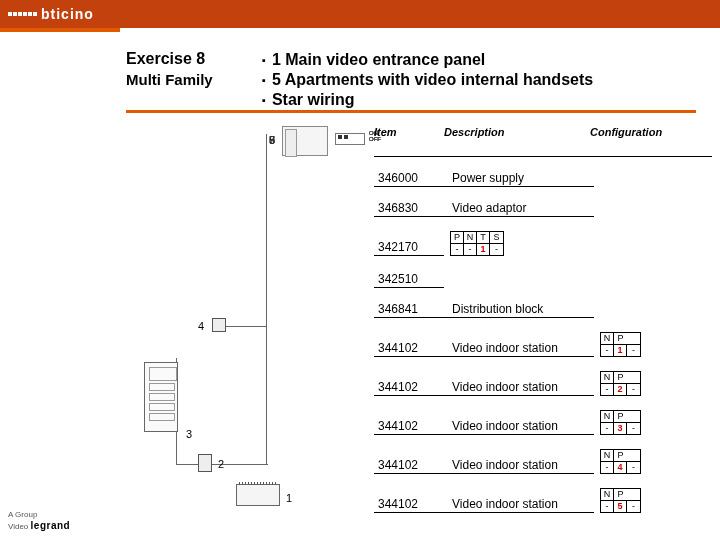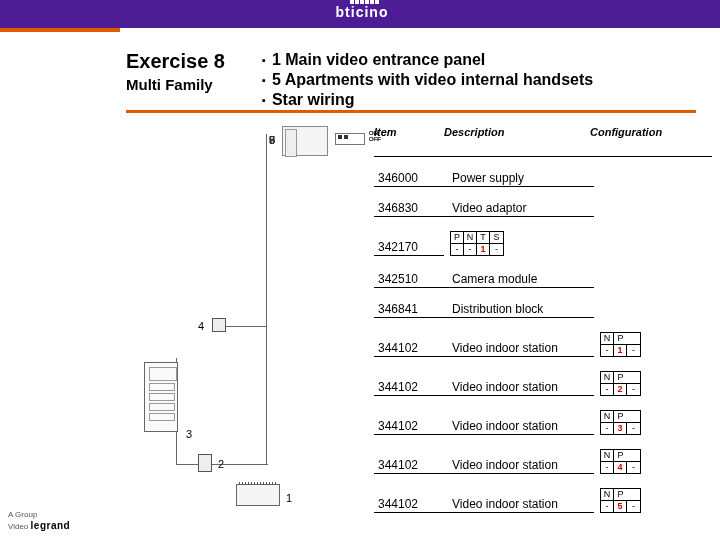--- a/index.html
+++ b/index.html
@@ -1,27 +1,27 @@
 <!DOCTYPE html>
 <html><head>
 <meta charset="utf-8">
 <style>
   * { box-sizing: border-box; margin: 0; padding: 0; }
   body { width: 720px; height: 540px; background: #fff; font-family: Arial, sans-serif; position: relative; overflow: hidden; }
   
   
-  .brandbar { width: 720px; height: 28px; background: #4c1d95; display:flex; align-items:center;flex-direction:column; }
+  .brandbar { width: 720px; height: 28px; background: #c2410c; display:flex; align-items:center; }
   .brand-logo { margin-left: 8px; display:flex; align-items:center; gap:1px; }
   .brand-sq { width: 4px; height: 4px; background:#fff; display:inline-block; }
   .brand-name { color:#fff; font-weight:bold; letter-spacing:1px; font-size:14px; margin-left:4px; }
   .brand-accent { position:absolute; top:28px; left:0; width:120px; height:4px; background:#e25a00; }
 
   
   .header { position:absolute; top:50px; left:126px; width:580px; }
-  .ex-title { font-size:20px; font-weight:bold; color:#000; }
+  .ex-title { font-size:16px; font-weight:bold; color:#000; }
   .ex-sub { font-size:15px; font-weight:bold; color:#000; margin-top:3px; }
   .bullets { position:absolute; top:50px; left:262px; font-size:16px; font-weight:bold; color:#000; line-height:1.25; }
   .bullets li { list-style:none; }
   .bullets li::before { content:"\25AA"; margin-right:6px; font-size:11px; vertical-align:1px; }
   .rule2 { position:absolute; top:110px; left:126px; width:570px; height:3px; background:#e25a00; }
 
   
   .diagram { position:absolute; top:126px; left:126px; width:246px; height:386px; }
   .handset { position:absolute; width:46px; height:30px; border:1px solid #888; background:#f5f5f5; }
   .handset::before { content:""; position:absolute; left:2px; top:2px; width:10px; height:26px; border:1px solid #999; background:#eee; }
@@ -165,21 +165,20 @@
               <span>S</span>
             </div><div class="v">
               <span>-</span>
               <span>-</span>
               <span class="red">1</span>
               <span>-</span>
             </div></span></span>
       </div>
       <div class="row tight">
         <span class="c1">342510</span>
-        <span class="c2">Camera module</span>
         <span class="c3"></span>
       </div>
       <div class="row">
         <span class="c1">346841</span>
         <span class="c2">Distribution block</span>
         <span class="c3"></span>
       </div>
       <div class="row">
         <span class="c1">344102</span>
         <span class="c2">Video indoor station</span>

